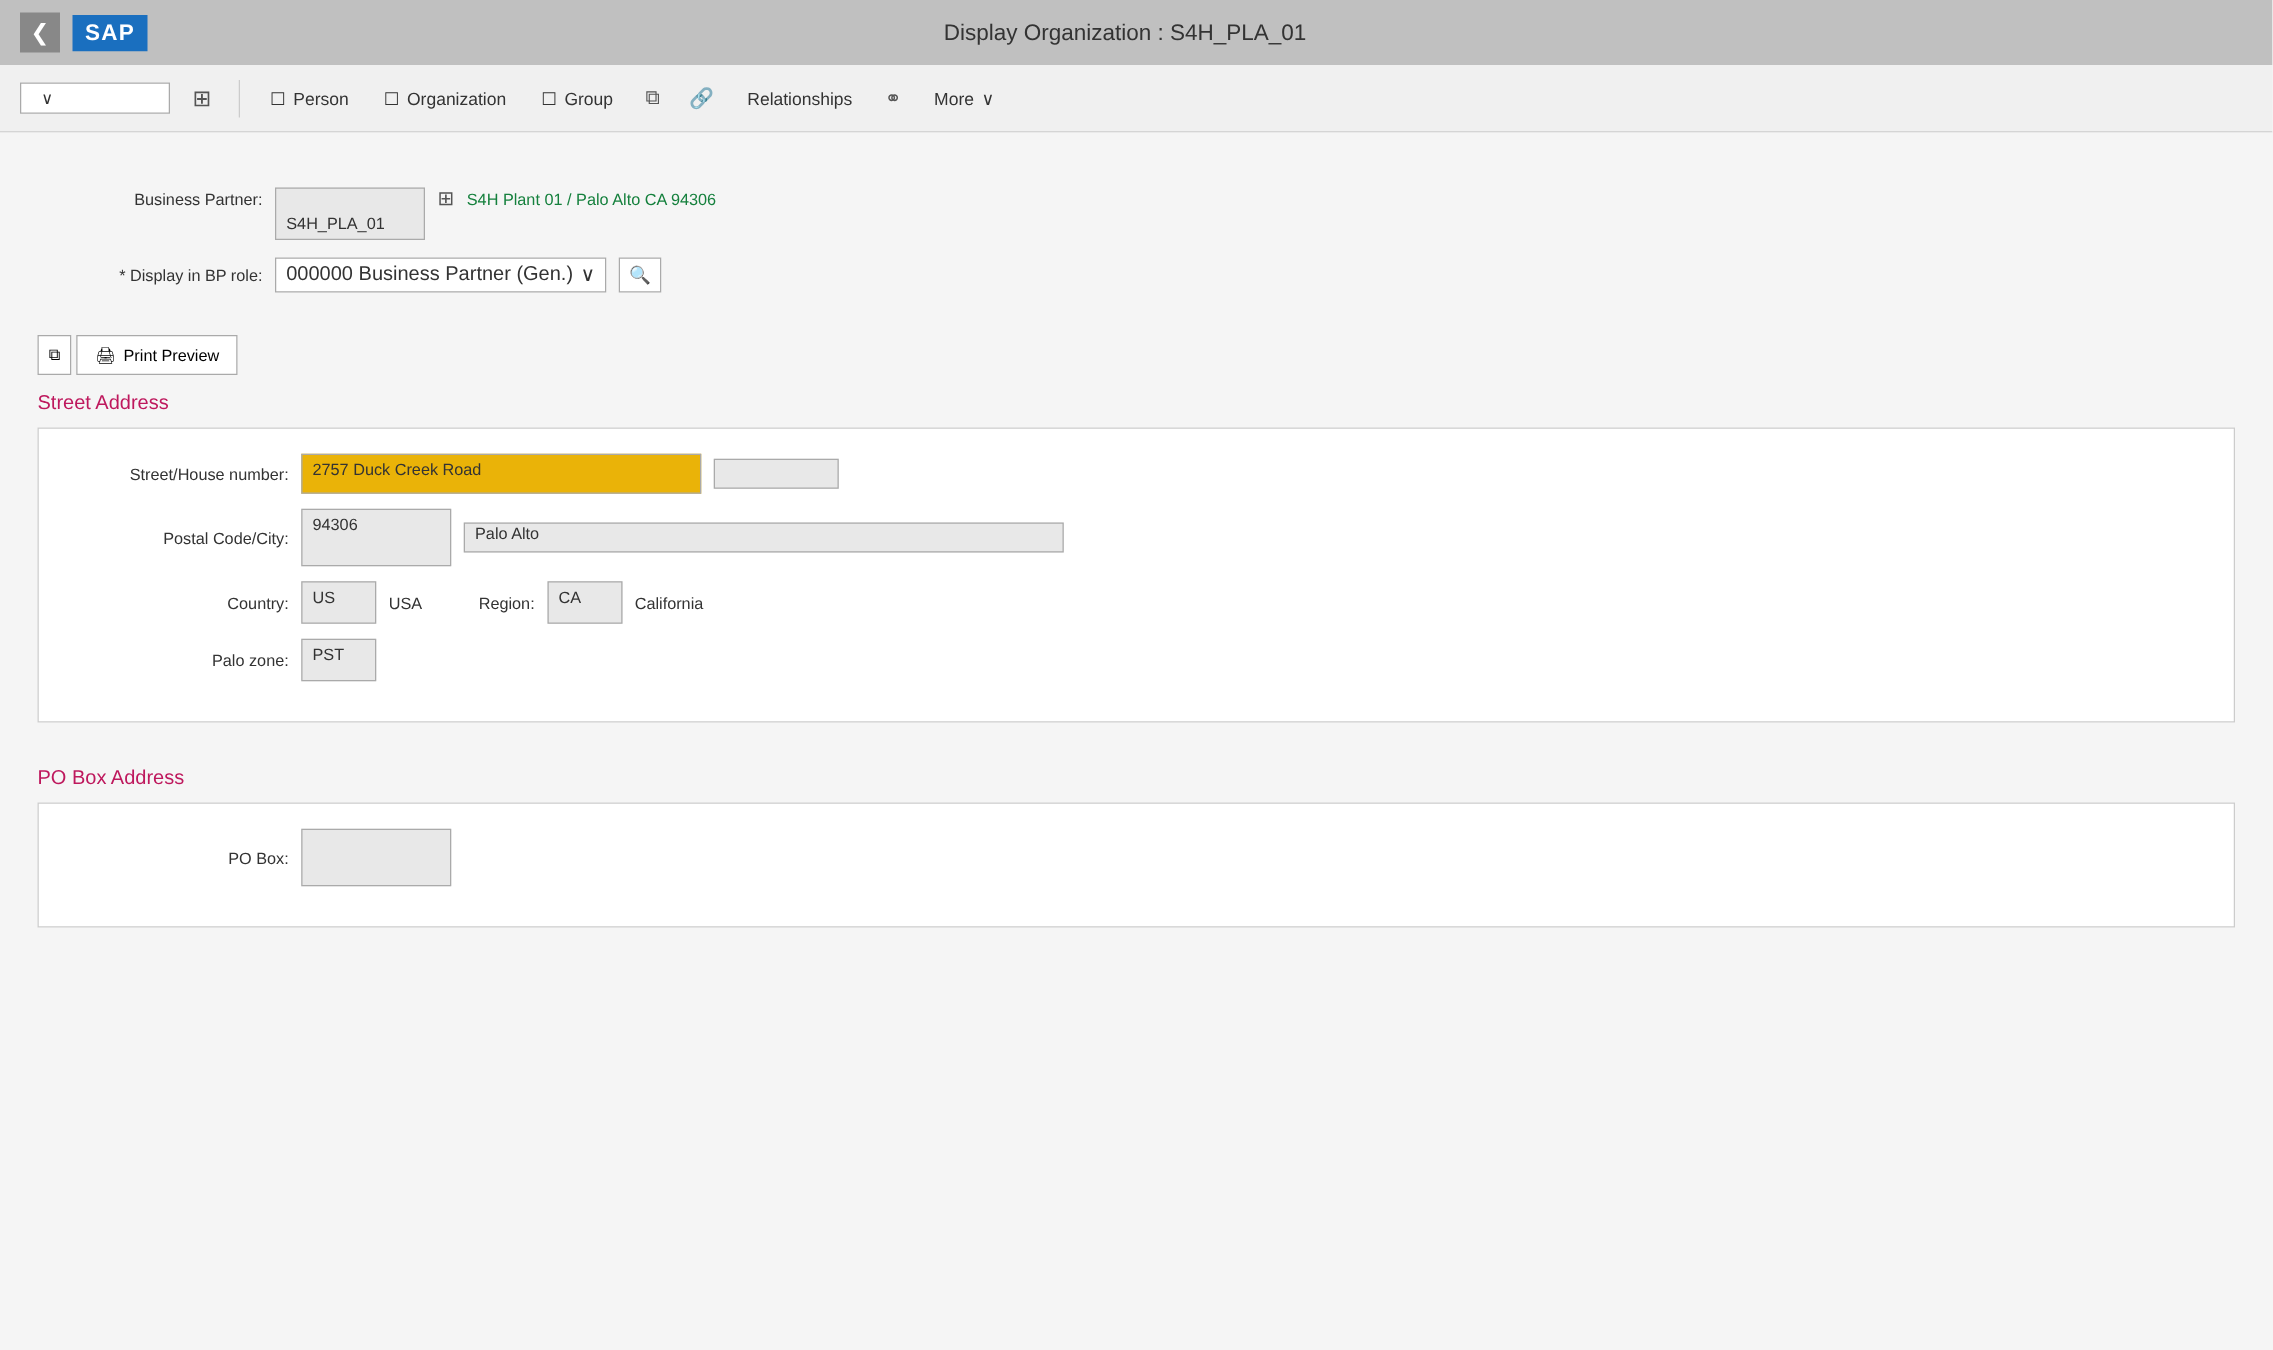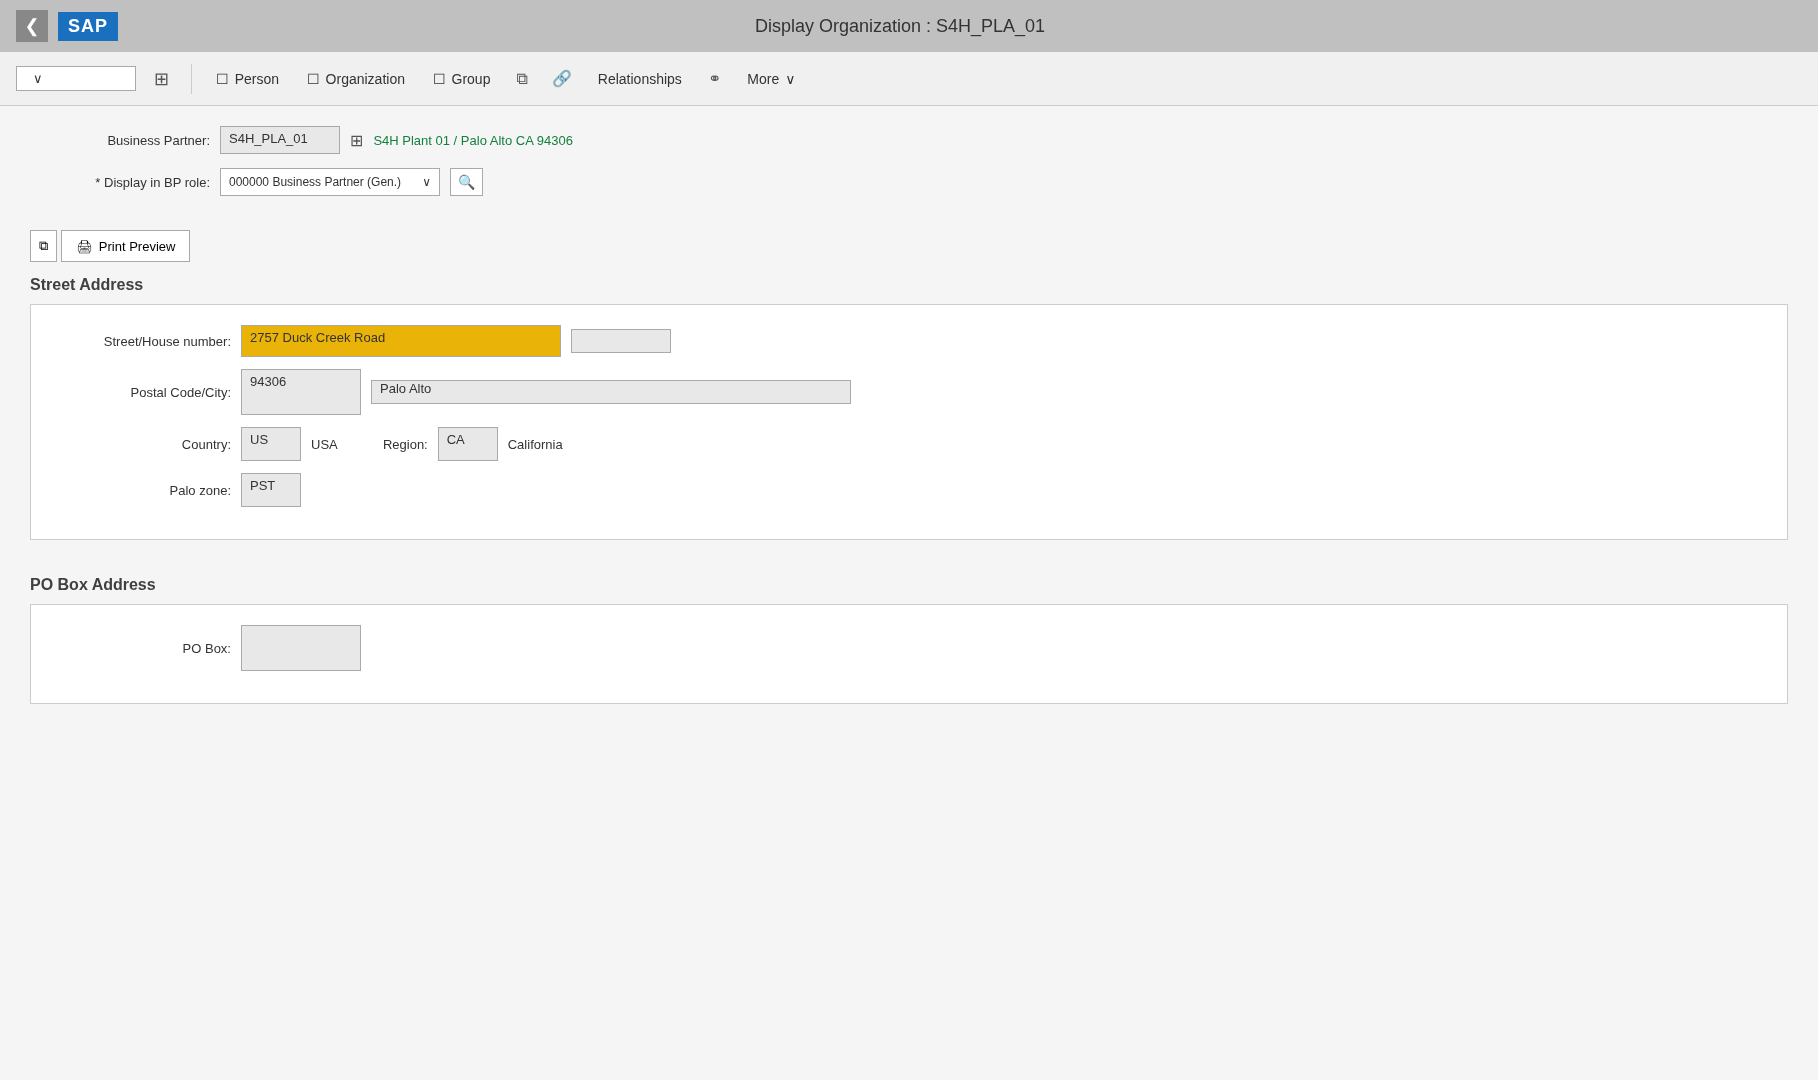--- a/index.html
+++ b/index.html
@@ -114,45 +114,46 @@
     }
     .form-label {
       text-align: right;
       color: #333;
       font-size: 13px;
       min-width: 180px;
     }
     .bp-partner-id {
       border: 1px solid #aaa;
       background: #e8e8e8;
-      padding: 4px 8px;
+      padding: 20px 8px;
       font-size: 13px;
       height: 28px;
       min-width: 120px;
+      margin-top: 24px;
     }
     .bp-info-icon {
       font-size: 16px;
       color: #555;
       cursor: pointer;
     }
     .bp-description {
       font-size: 13px;
       color: #15803d;
     }
 
     
     .role-select {
       display: flex;
       align-items: center;
       border: 1px solid #aaa;
       background: white;
       padding: 4px 8px;
       min-width: 220px;
       cursor: pointer;
-      font-size: 12px;
+      font-size: 16px;
       gap: 6px;
       height: 28px;
     }
     .role-search-btn {
       border: 1px solid #aaa;
       background: white;
       padding: 3px 7px;
       cursor: pointer;
       font-size: 14px;
       height: 28px;
@@ -183,22 +184,22 @@
       cursor: pointer;
       font-size: 13px;
       height: 32px;
       display: flex;
       align-items: center;
     }
 
     
     .section-title {
       font-size: 16px;
-      font-weight: bold;
-      color: #404040;
+      font-weight: normal;
+      color: #be185d;
       margin-bottom: 10px;
     }
 
     
     .card {
       background: white;
       border: 1px solid #ccc;
       padding: 20px 20px;
       margin-bottom: 36px;
     }

